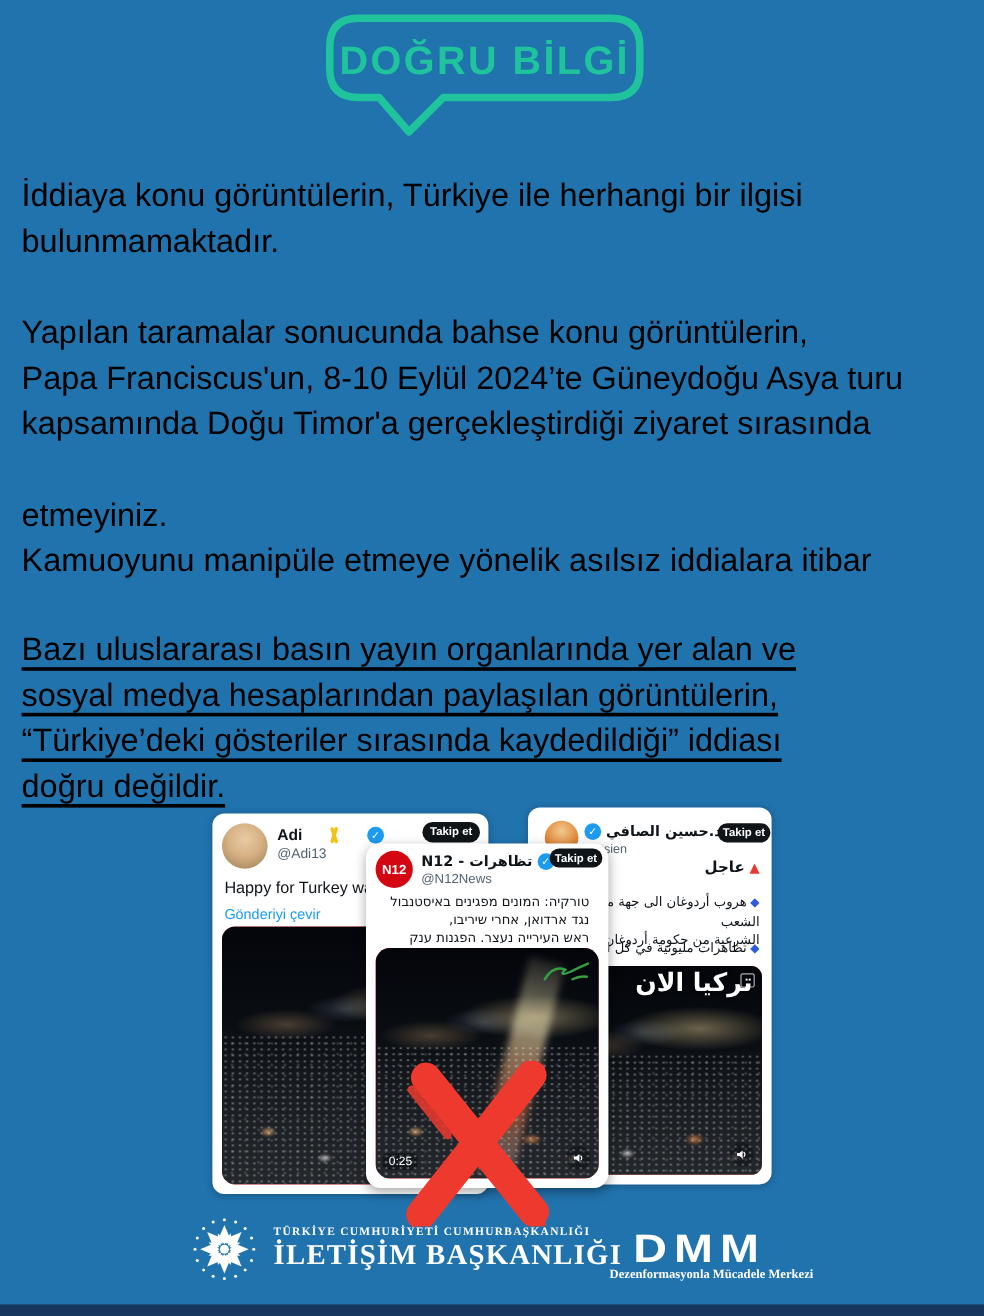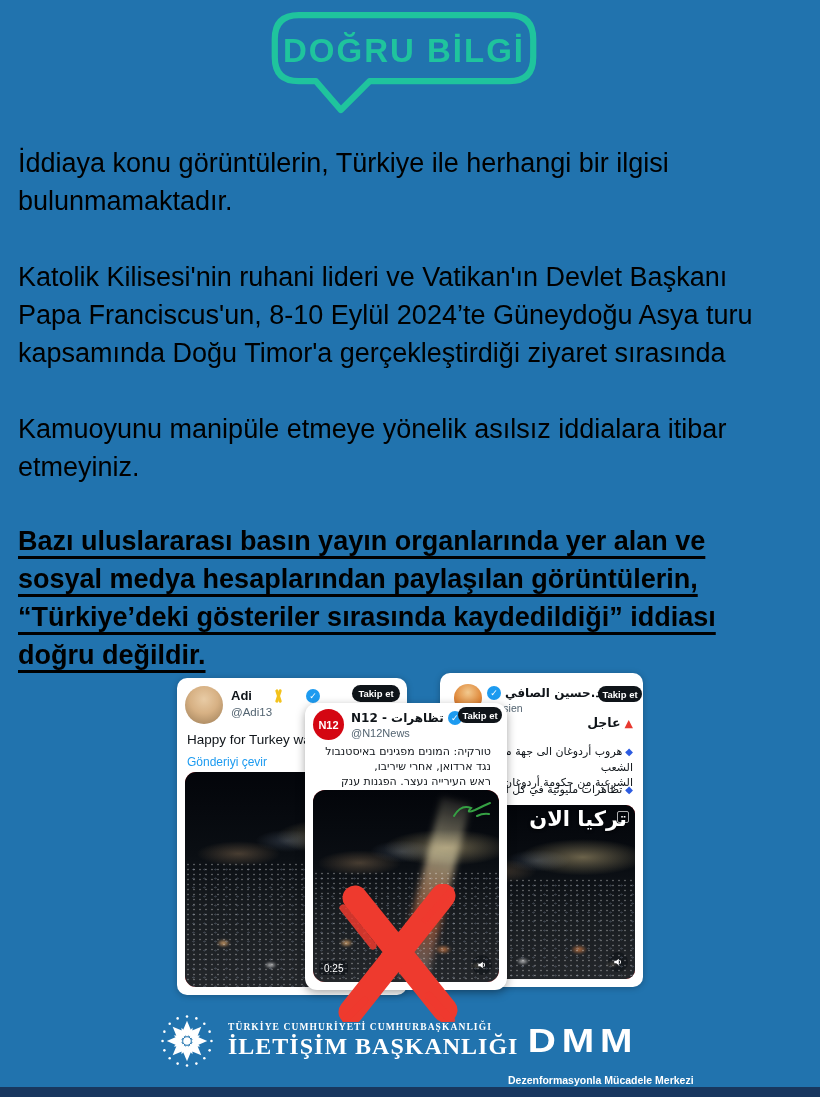--- a/index.html
+++ b/index.html
@@ -14,21 +14,21 @@
   .badge svg{position:absolute;left:0;top:0;}
   .badge-label{
     position:absolute;left:0;top:24px;width:268px;text-align:center;
     font-size:33px;font-weight:bold;letter-spacing:2px;color:#1FC49D;
   }
   
   .content{position:absolute;left:18px;top:144px;width:786px;color:#000000;}
   .para{margin:0 0 38px 0;}
   .para .ln{white-space:nowrap;font-size:27px;line-height:38px;font-weight:normal;}
   .para.bold-underline .ln{
-    font-weight:bold;
+    font-weight:normal;
     text-decoration:underline;
     text-decoration-thickness:2.5px;
     text-underline-offset:6px;
   }
   .para.bold-underline{margin-top:-2px;}
   
   .collage{position:absolute;left:177px;top:672px;width:466px;height:346px;}
   .tcard{
     position:absolute;background:#ffffff;border-radius:10px;
     box-shadow:0 1px 6px rgba(0,0,0,.25);
@@ -110,46 +110,46 @@
   .watermark{position:absolute;right:6px;top:10px;}
   
   .x-mark{position:absolute;left:148px;top:212px;width:148px;height:138px;z-index:5;}
   
   .footer-gov{position:absolute;left:160px;top:1014px;display:flex;align-items:center;}
   .gov-text{margin-left:14px;color:#ffffff;}
   .gov-line1{font-family:"Liberation Serif", serif;font-weight:bold;font-size:9.5px;letter-spacing:1.1px;white-space:nowrap;}
   .gov-line2{font-family:"Liberation Serif", serif;font-weight:bold;font-size:24px;letter-spacing:1px;white-space:nowrap;margin-top:1px;}
   .footer-dmm{position:absolute;left:508px;top:1026px;width:150px;text-align:center;color:#ffffff;}
   .dmm-word{font-weight:bold;font-size:33px;letter-spacing:5px;transform:scaleX(1.18);transform-origin:center;line-height:30px;}
-  .dmm-sub{font-weight:bold;font-size:10.5px;margin-top:18px;white-space:nowrap;}
+  .dmm-sub{font-weight:bold;font-size:10.5px;margin-top:1px;white-space:nowrap;font-family:Liberation Serif, serif;}
   .bottom-strip{position:absolute;left:0;bottom:0;width:820px;height:10px;background:#18375F;}
 </style>
 </head>
 <body>
 
 <div class="badge">
   <svg width="268" height="112" viewBox="0 0 280 112">
     <path d="M30 5 H250 Q275 5 275 30 V49 Q275 74 250 74 H104 L74 104 L48 74 H30 Q5 74 5 49 V30 Q5 5 30 5 Z" fill="none" stroke="#1FC49D" stroke-width="6.5" stroke-linejoin="round"></path>
   </svg>
   <div class="badge-label">DOĞRU BİLGİ</div>
 </div>
 
 <div class="content">
   <div class="para">
     <div class="ln">İddiaya konu görüntülerin, Türkiye ile herhangi bir ilgisi</div>
     <div class="ln">bulunmamaktadır.</div>
   </div>
   <div class="para">
-    <div class="ln">Katolik Kilisesi'nin ruhani lideri ve Vatikan'ın Devlet Başkanı</div>
+    <div class="ln">Yapılan taramalar sonucunda bahse konu görüntülerin,</div>
     <div class="ln">Papa Franciscus'un, 8-10 Eylül 2024’te Güneydoğu Asya turu</div>
     <div class="ln">kapsamında Doğu Timor'a gerçekleştirdiği ziyaret sırasında</div>
   </div>
   <div class="para">
+    <div class="ln">etmeyiniz.</div>
     <div class="ln">Kamuoyunu manipüle etmeye yönelik asılsız iddialara itibar</div>
-    <div class="ln">etmeyiniz.</div>
   </div>
   <div class="para bold-underline">
     <div class="ln">Bazı uluslararası basın yayın organlarında yer alan ve</div>
     <div class="ln">sosyal medya hesaplarından paylaşılan görüntülerin,</div>
     <div class="ln">“Türkiye’deki gösteriler sırasında kaydedildiği” iddiası</div>
     <div class="ln">doğru değildir.</div>
   </div>
 </div>
 
 <div class="collage">

